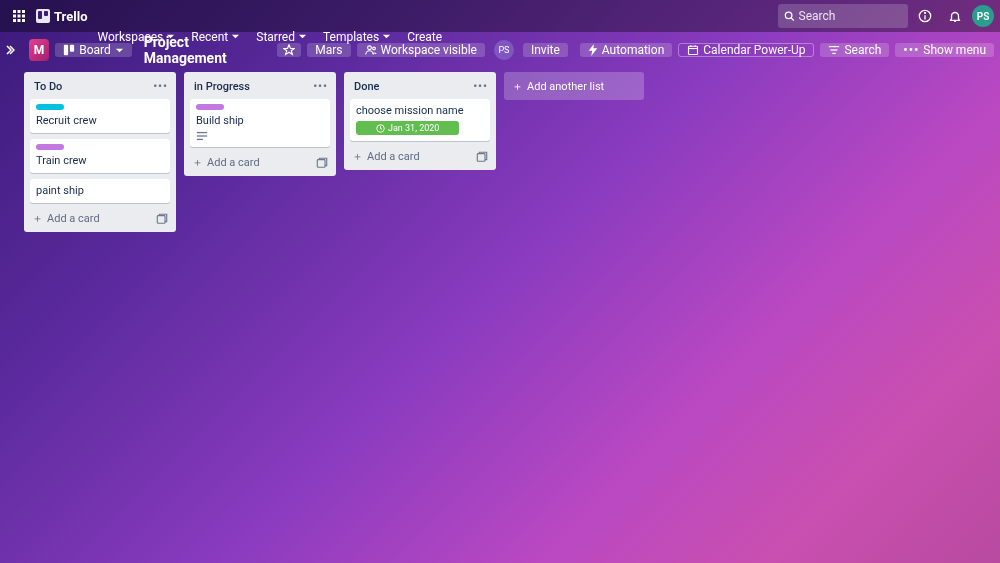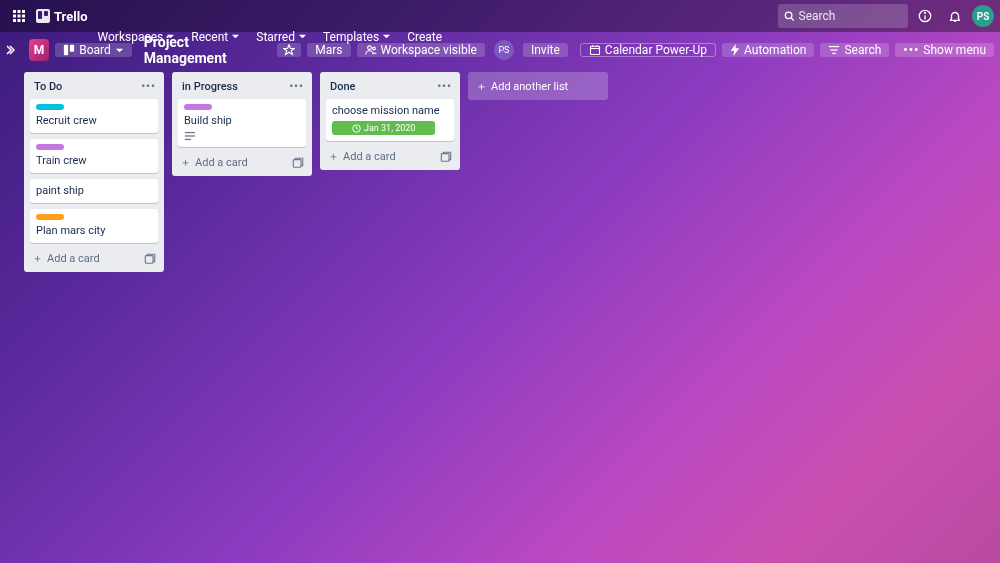--- a/index.html
+++ b/index.html
@@ -102,21 +102,21 @@
   .board {
     display: flex;
     align-items: flex-start;
     padding: 4px 6px 0 24px;
     gap: 8px;
     height: calc(563px - 32px - 36px);
   }
   .list {
     background: #ebecf0;
     border-radius: 3px;
-    width: 140px;
+    width: 152px;
     padding: 6px;
     display: flex;
     flex-direction: column;
     gap: 6px;
     color: #172b4d;
     font-size: 11px;
     justify-content: space-between;
   }
   .list-header {
     display: flex; align-items: center; justify-content: space-between;
@@ -278,36 +278,36 @@
       </svg>
     <span>Workspace visible</span>
   </div>
   <div class="bbtn" style="padding:0 3px; background:transparent;">
     <div class="avatar-sm">PS</div>
   </div>
   <div class="bbtn">Invite</div>
 
   <div class="spacer" style="flex:1"></div>
 
+  <div class="bbtn">
+    <svg width="10" height="12" viewBox="0 0 10 14" fill="currentColor">
+        <path d="M6 0 L0 8 L4 8 L3 14 L10 5 L5.5 5 Z"></path>
+      </svg>
+    <span>Automation</span>
+  </div>
   <div class="bbtn calendar">
     <svg width="12" height="12" viewBox="0 0 16 16" fill="none" stroke="currentColor" stroke-width="1.5">
         <rect x="2" y="3" width="12" height="11" rx="1"></rect>
         <line x1="2" y1="6" x2="14" y2="6"></line>
         <line x1="5" y1="1.5" x2="5" y2="4"></line>
         <line x1="11" y1="1.5" x2="11" y2="4"></line>
       </svg>
     <span>Calendar Power-Up</span>
   </div>
   <div class="bbtn">
-    <svg width="10" height="12" viewBox="0 0 10 14" fill="currentColor">
-        <path d="M6 0 L0 8 L4 8 L3 14 L10 5 L5.5 5 Z"></path>
-      </svg>
-    <span>Automation</span>
-  </div>
-  <div class="bbtn">
     <svg width="12" height="12" viewBox="0 0 14 14" fill="none" stroke="currentColor" stroke-width="1.5">
         <line x1="1" y1="3" x2="13" y2="3"></line>
         <line x1="3" y1="7" x2="11" y2="7"></line>
         <line x1="5" y1="11" x2="9" y2="11"></line>
       </svg>
     <span>Search</span>
   </div>
   <div class="bbtn">
     <span style="letter-spacing:1px;font-weight:700;">•••</span>
     <span>Show menu</span>
@@ -324,24 +324,20 @@
     <div class="card">
       <div class="label teal"></div>
       <span>Recruit crew</span>
     </div>
     <div class="card">
       <div class="label purple"></div>
       <span>Train crew</span>
     </div>
     <div class="card">
       <span>paint ship</span>
-    </div>
-    <div class="card">
-      <div class="label orange"></div>
-      <span>Plan mars city</span>
     </div>
     <div class="add-card">
       <span class="plus">
           <span>＋</span>
           <span>Add a card</span>
         </span>
       <svg class="tmpl" width="12" height="12" viewBox="0 0 14 14" fill="none" stroke="#6b778c" stroke-width="1.3">
           <rect x="1.5" y="3" width="9" height="9" rx="1"></rect>
           <path d="M4 3 V1.5 H12.5 V10 H10.5"></path>
         </svg>

